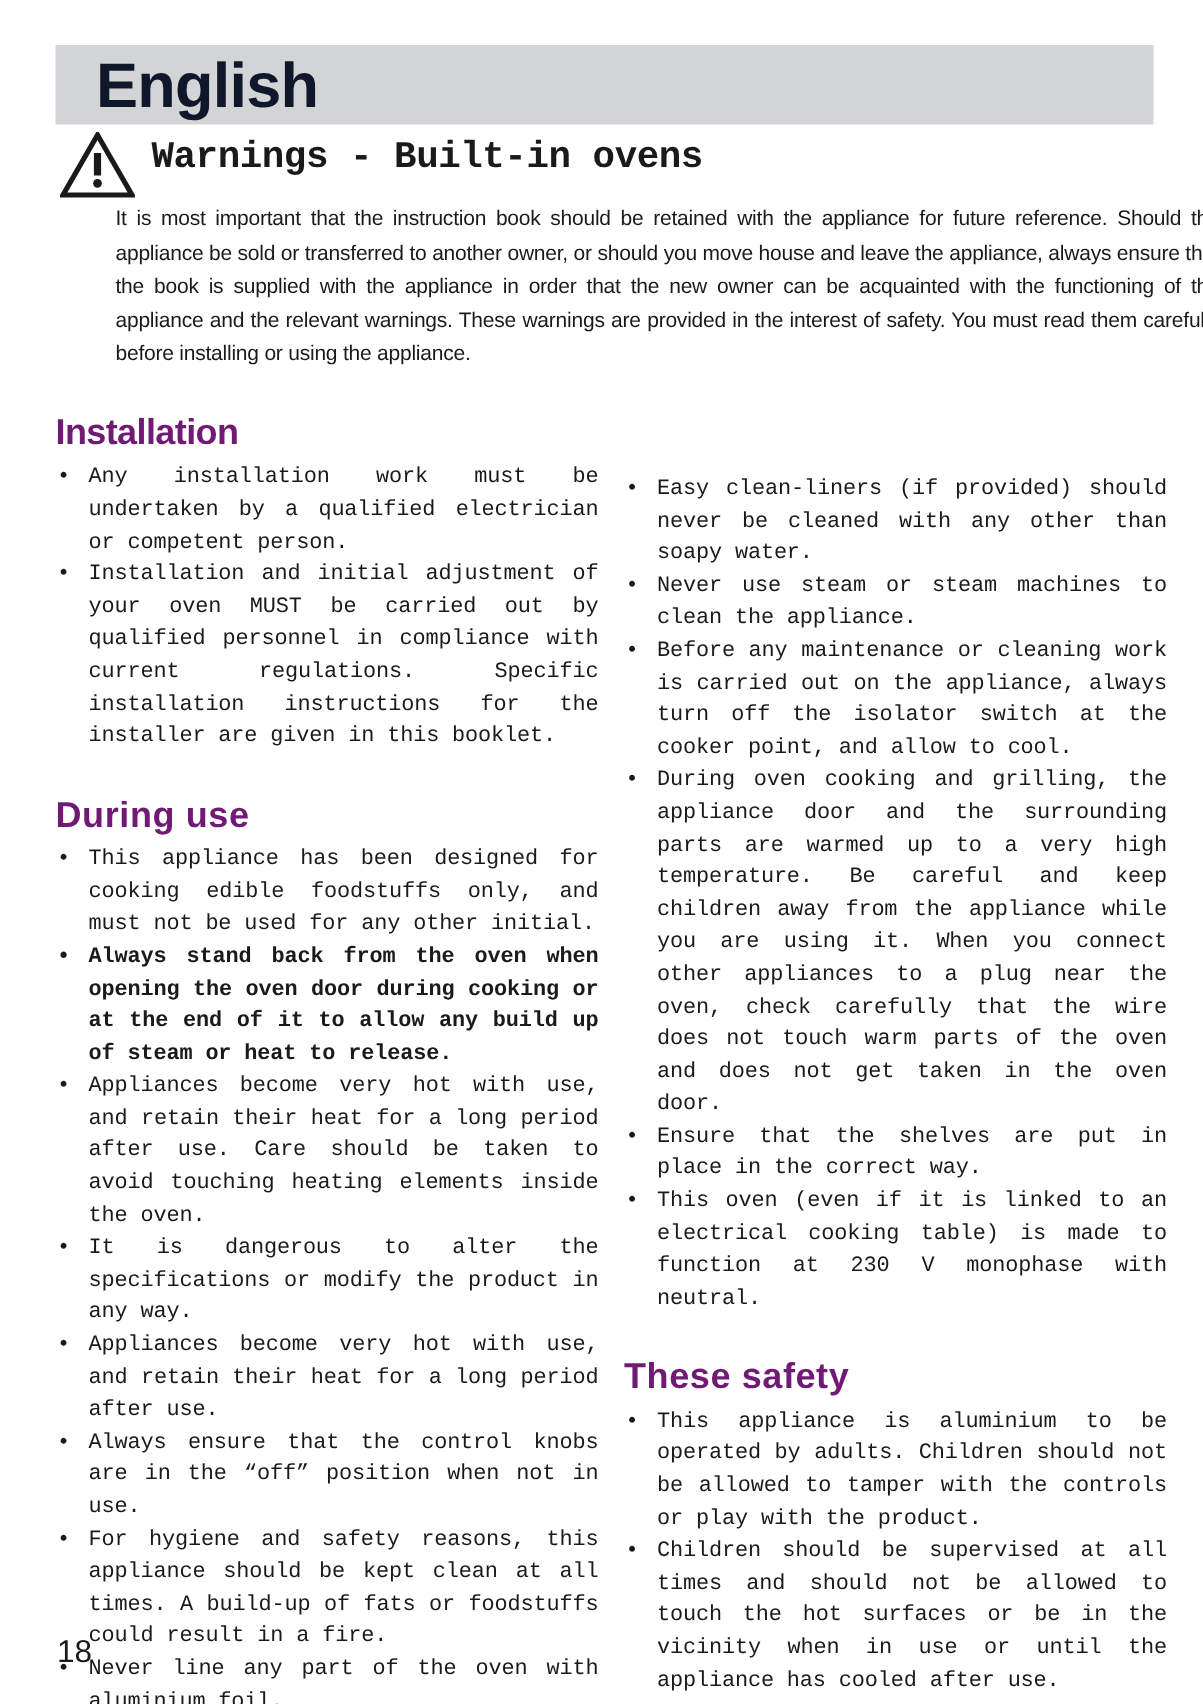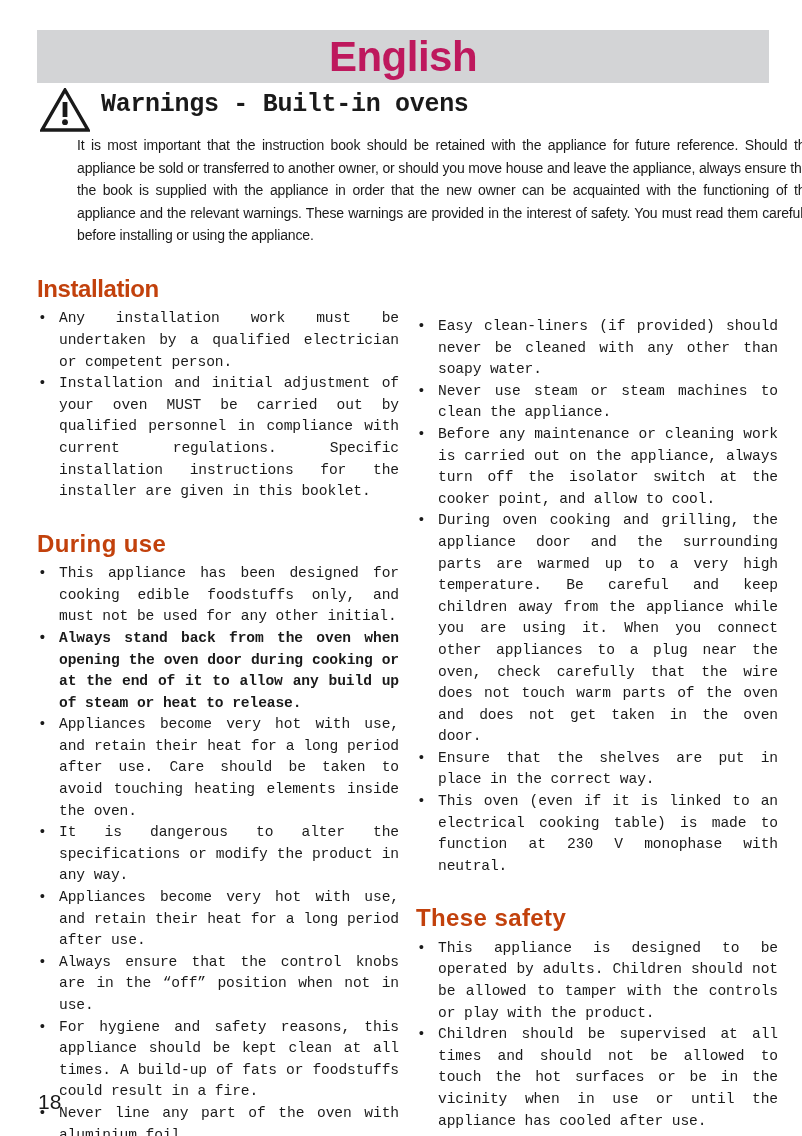--- a/index.html
+++ b/index.html
@@ -30,26 +30,27 @@
     width: 732px;
     height: 53px;
     background: #d3d4d6;
   }
   .lang-title {
     position: absolute;
     left: 0;
     right: 0;
     top: 50%;
     transform: translateY(-50%);
-    text-align: center;
+    text-align: left;
     font-size: 42px;
     font-weight: bold;
     letter-spacing: -0.5px;
-    color: #be185d;
+    color: #0f172a;
     line-height: 1;
+    padding-left: 27px;
   }
 
   
   .warn-head {
     position: absolute;
     left: 37px;
     top: 88px;
     width: 740px;
     height: 42px;
   }
@@ -92,21 +93,21 @@
     top: 276px;
     width: 362px;
   }
   .col-left  { left: 37px; }
   .col-right { left: 416px; top: 316px; }
 
   .sec-head {
     font-size: 24px;
     font-weight: bold;
     letter-spacing: -0.4px;
-    color: #c2410c;
+    color: #701a75;
     margin: 0 0 6px 0;
     line-height: 1.1;
   }
   .sec-head.spaced { letter-spacing: 0.4px; }
   .sec-head.gap { margin-top: 28px; }
 
   ul.bullets {
     list-style: none;
     margin: 0;
     padding: 0;
@@ -194,20 +195,20 @@
       <li>Never use steam or steam machines to clean the appliance.</li>
       <li>Before any maintenance or cleaning work is carried out on the appliance, always turn off the isolator switch at the cooker point, and allow to cool.</li>
       <li>During oven cooking and grilling, the appliance door and the surrounding parts are warmed up to a very high temperature. Be careful and keep children  away  from the appliance while you  are using it. When you connect other appliances to a plug near the oven, check  carefully  that the wire does not touch warm parts of the oven and does not get taken in the oven door.</li>
       <li>Ensure that the shelves are put in place in the correct way.</li>
       <li>This oven (even if it is linked to an electrical cooking table) is made to function at 230 V monophase with neutral.</li>
     </ul>
 
     <h2 class="sec-head spaced gap">These safety</h2>
 
     <ul class="bullets">
-      <li>This appliance is designed to be operated by adults. Children should not be allowed to tamper with the controls or play with the product.</li>
+      <li>This appliance is aluminium to be operated by adults. Children should not be allowed to tamper with the controls or play with the product.</li>
       <li>Children should be supervised at all times and should not be allowed to touch the hot surfaces or be in the vicinity when in use or until the appliance has cooled after use.</li>
     </ul>
   </div>
 
   <div class="page-num">18</div>
 
 </div>
 
 </body></html>

